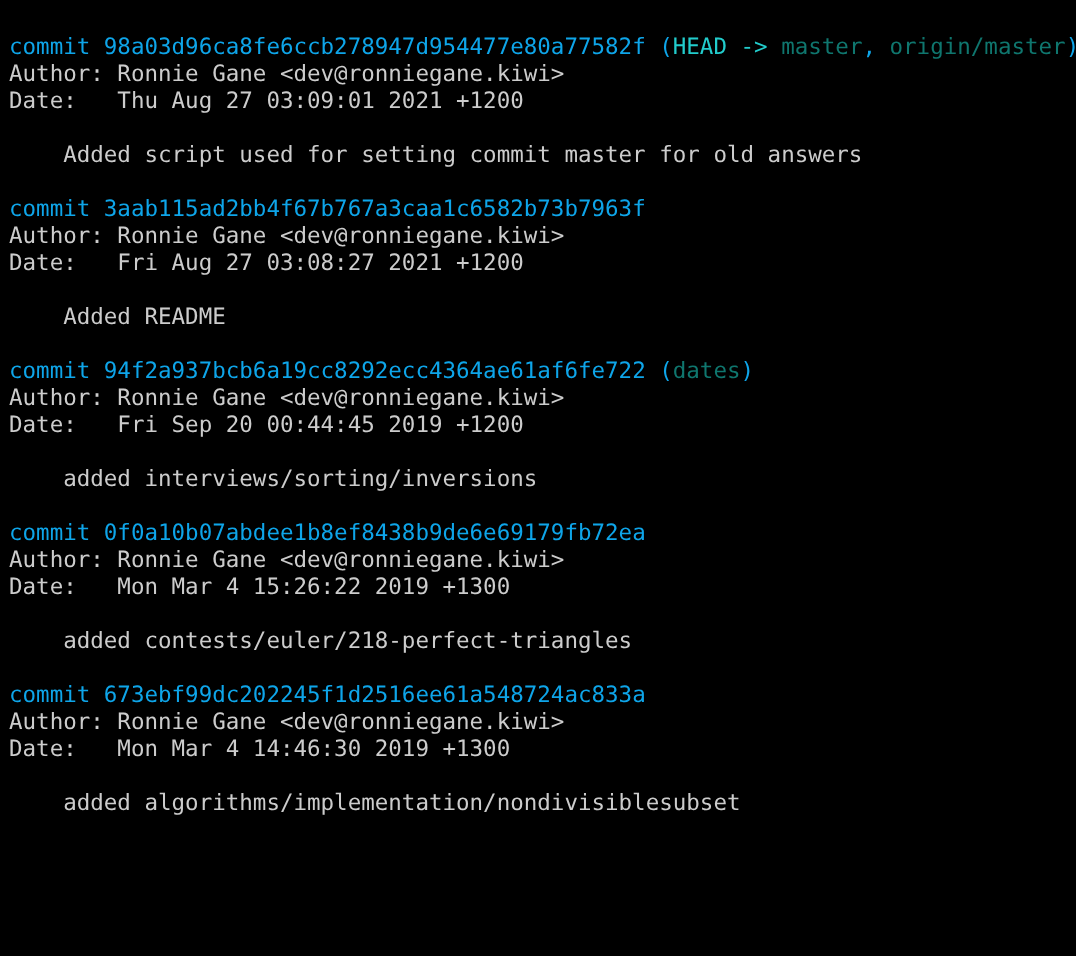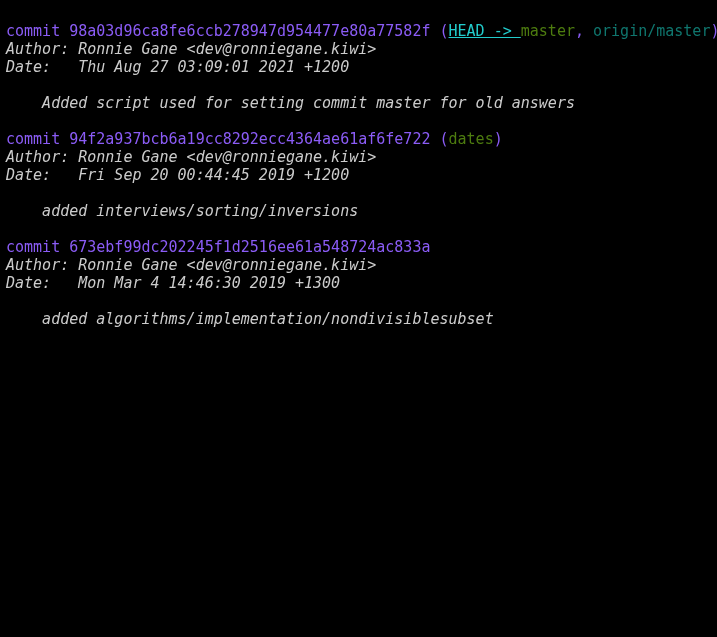--- a/index.html
+++ b/index.html
@@ -11,40 +11,52 @@
     font-size: 15px;
     line-height: 18px;
     width: 717px;
     height: 637px;
     overflow: hidden;
   }
   .terminal {
     padding: 4px 6px;
     white-space: pre;
   }
-  .yellow { color: #8b5cf6; }
-  .cyan   { color: #22cccc; text-decoration: underline; }
-  .green  { color: #4d7c0f; text-align: right; }
+  .yellow { color: #0ea5e9; }
+  .cyan   { color: #22cccc; }
+  .green  { color: #0f766e; text-align: right; }
   .red    { color: #0f766e; }
-  .grey   { color: #cccccc; font-style: italic; }
+  .grey   { color: #cccccc; }
 </style>
 </head>
 <body>
 
 <div class="terminal">
 <div><span class="yellow">commit </span><span class="yellow">98a03d96ca8fe6ccb278947d954477e80a77582f</span><span class="yellow"> (</span><span class="cyan">HEAD -&gt; </span><span class="green">master</span><span class="yellow">, </span><span class="red">origin/master</span><span class="yellow">)</span>
 <span class="grey">Author: Ronnie Gane &lt;dev@ronniegane.kiwi&gt;</span>
 <span class="grey">Date:   Thu Aug 27 03:09:01 2021 +1200</span>
 
 <span class="grey">    Added script used for setting commit master for old answers</span>
 </div>
+<div><span class="yellow">commit </span><span class="yellow">3aab115ad2bb4f67b767a3caa1c6582b73b7963f</span>
+<span class="grey">Author: Ronnie Gane &lt;dev@ronniegane.kiwi&gt;</span>
+<span class="grey">Date:   Fri Aug 27 03:08:27 2021 +1200</span>
+
+<span class="grey">    Added README</span>
+</div>
 <div><span class="yellow">commit </span><span class="yellow">94f2a937bcb6a19cc8292ecc4364ae61af6fe722</span><span class="yellow"> (</span><span class="green">dates</span><span class="yellow">)</span>
 <span class="grey">Author: Ronnie Gane &lt;dev@ronniegane.kiwi&gt;</span>
 <span class="grey">Date:   Fri Sep 20 00:44:45 2019 +1200</span>
 
 <span class="grey">    added interviews/sorting/inversions</span>
+</div>
+<div><span class="yellow">commit </span><span class="yellow">0f0a10b07abdee1b8ef8438b9de6e69179fb72ea</span>
+<span class="grey">Author: Ronnie Gane &lt;dev@ronniegane.kiwi&gt;</span>
+<span class="grey">Date:   Mon Mar 4 15:26:22 2019 +1300</span>
+
+<span class="grey">    added contests/euler/218-perfect-triangles</span>
 </div>
 <div><span class="yellow">commit </span><span class="yellow">673ebf99dc202245f1d2516ee61a548724ac833a</span>
 <span class="grey">Author: Ronnie Gane &lt;dev@ronniegane.kiwi&gt;</span>
 <span class="grey">Date:   Mon Mar 4 14:46:30 2019 +1300</span>
 
 <span class="grey">    added algorithms/implementation/nondivisiblesubset</span>
 </div></div>
 
 </body></html>

